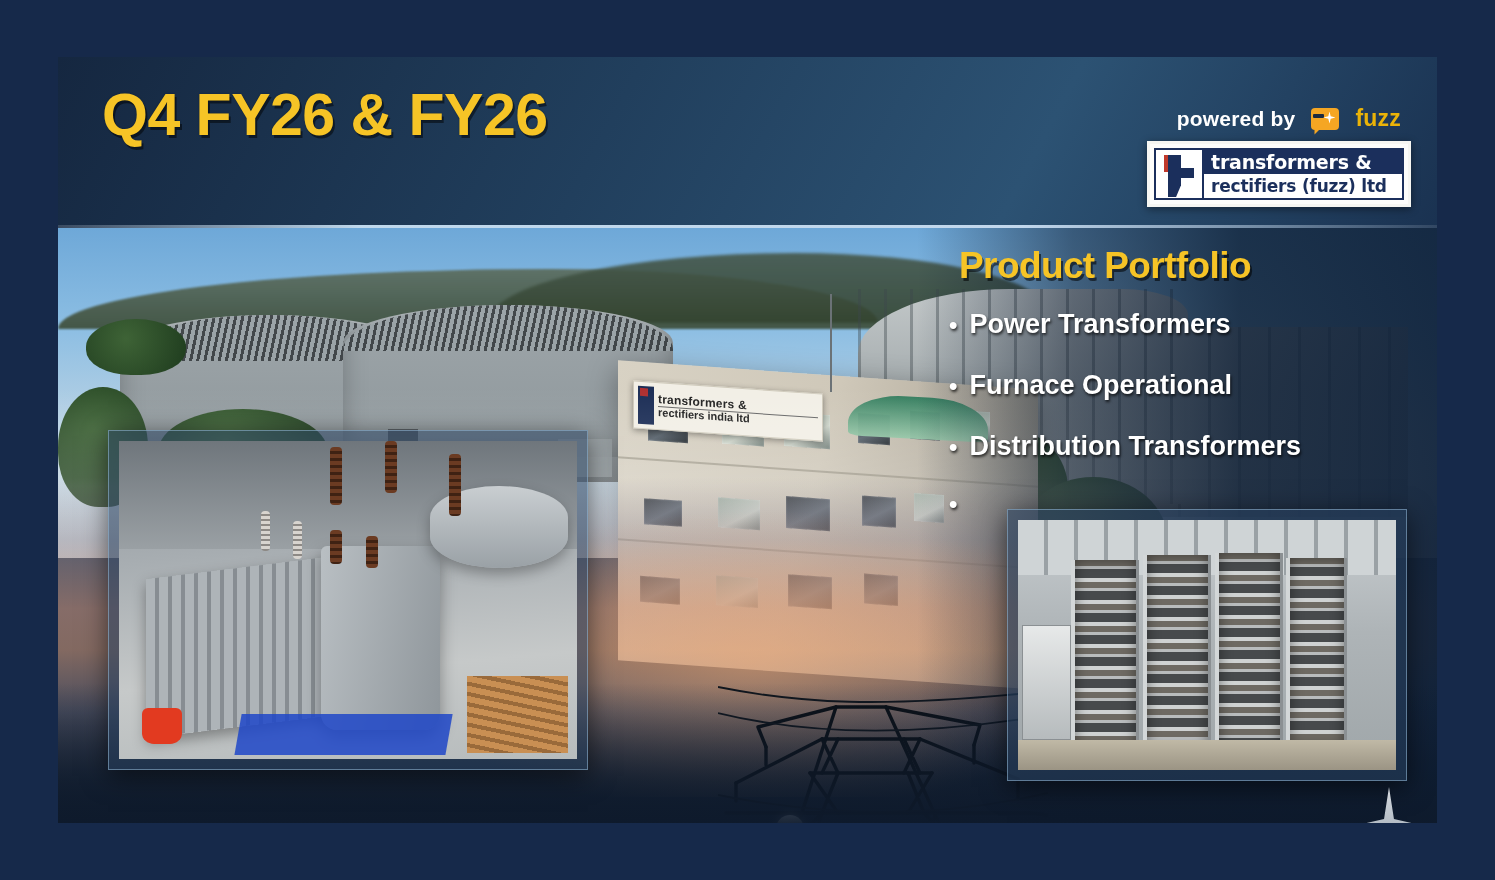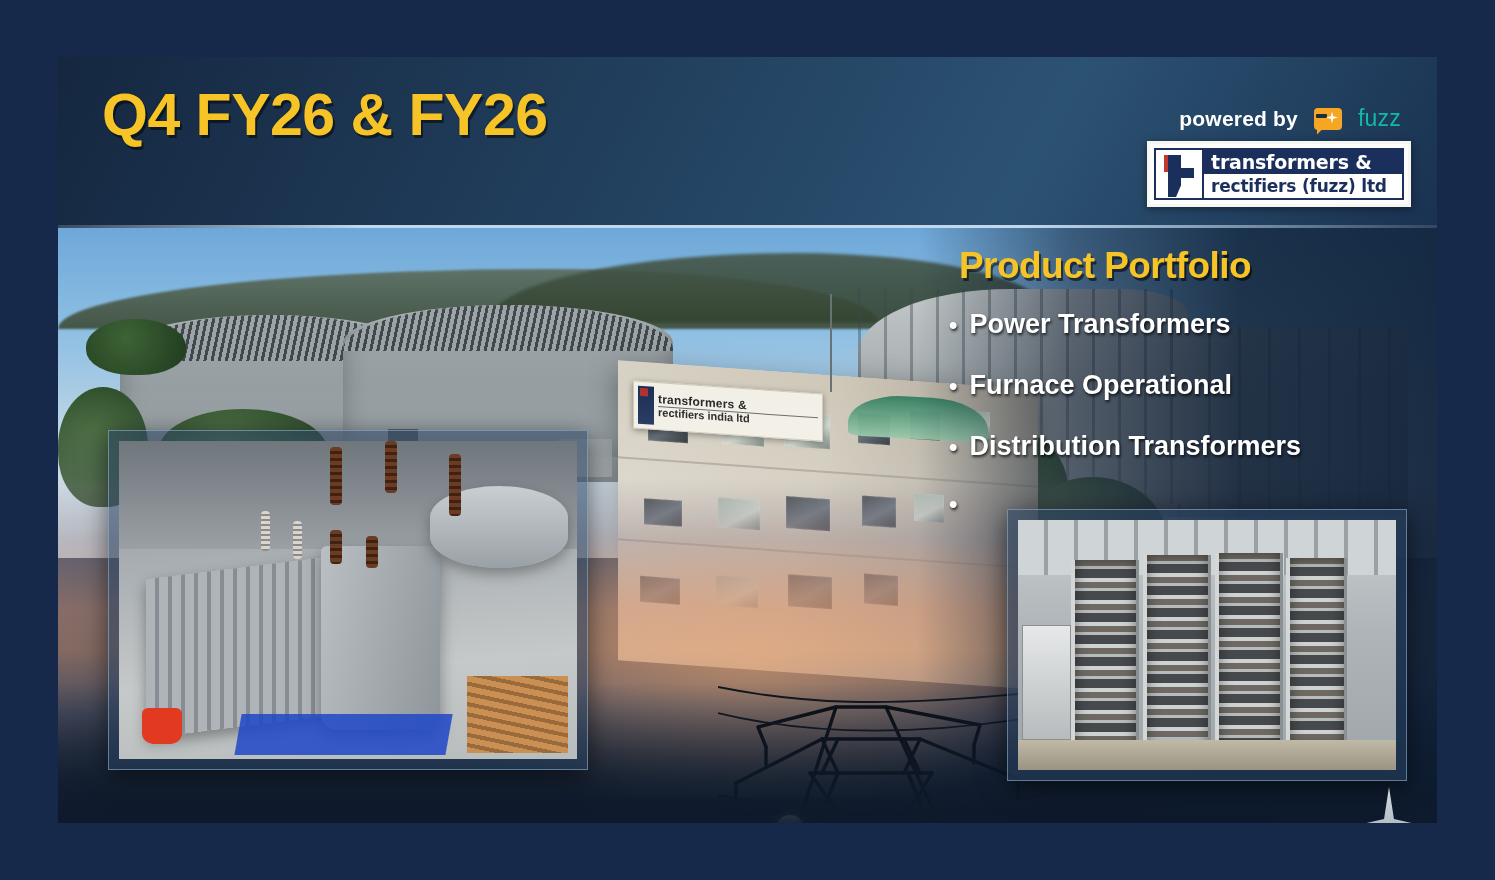--- a/index.html
+++ b/index.html
@@ -192,21 +192,21 @@
     text-shadow:2px 3px 0 rgba(0,0,0,.48), 0 0 2px rgba(0,0,0,.3);
     white-space:nowrap; line-height:1.05; margin-top:2px;
   }
 
   
   #poweredby{
     position:absolute; right:36px; top:48px;
     display:flex; align-items:center; gap:16px; z-index:9;
   }
   #poweredby .pb-text{ font-size:21px; font-weight:700; color:#ffffff; letter-spacing:.2px; }
-  #poweredby .fuzz-word{ font-size:23px; font-weight:400; color:#14b8a6; letter-spacing:.2px; }
+  #poweredby .fuzz-word{ font-size:23px; font-weight:700; color:#eab308; letter-spacing:.2px; }
   .fuzz-bubble{
     width:28px; height:22px; background:#F5A623; border-radius:4px; position:relative;
   }
   .fuzz-bubble:after{
     content:""; position:absolute; left:3px; bottom:-5px; width:7px; height:7px;
     background:#F5A623; clip-path:polygon(0 0,100% 0,0 100%);
   }
   .fuzz-bubble .notch{
     position:absolute; left:2px; top:6px; width:11px; height:4px; background:#1d2a3f; border-radius:1px;
   }

